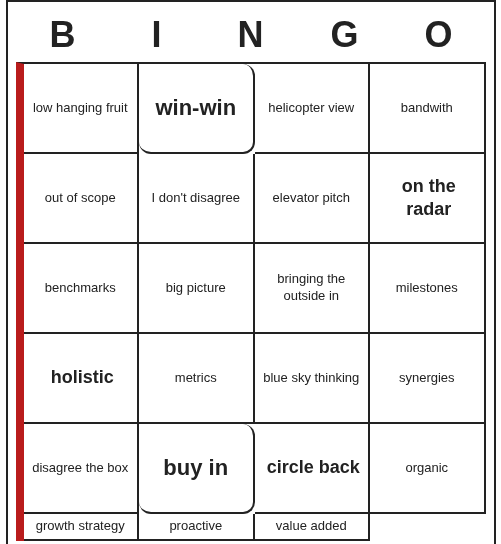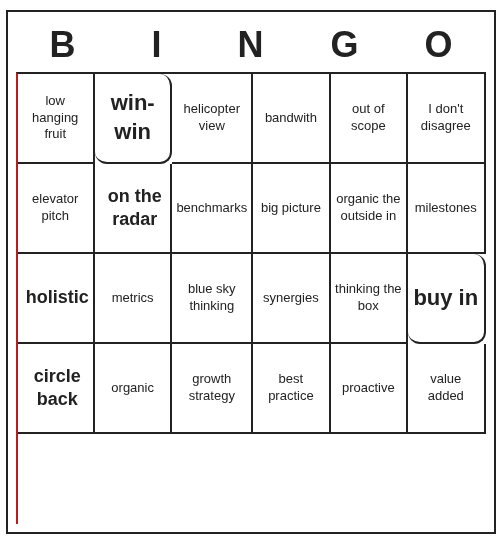--- a/index.html
+++ b/index.html
@@ -24,23 +24,23 @@
       margin-bottom: 2px;
     }
     .bingo-header-cell {
       font-size: 36px;
       font-weight: bold;
       padding: 4px 0;
       color: #222;
     }
     .bingo-grid {
       display: grid;
-      grid-template-columns: repeat(6, 1fr);
+      grid-template-columns: repeat(4, 1fr);
       grid-template-rows: repeat(5, 90px);
-      border-left: 2px solid #b91c1c;
+      border-left: 8px solid #b91c1c;
       border-top: 2px solid #222;
     }
     .bingo-cell {
       border-right: 2px solid #222;
       border-bottom: 2px solid #222;
       display: flex;
       align-items: center;
       justify-content: center;
       text-align: center;
       padding: 4px;
@@ -74,28 +74,27 @@
   <div class="bingo-cell">low hanging fruit</div>
       <div class="bingo-cell large-text">win-win</div>
       <div class="bingo-cell">helicopter view</div>
       <div class="bingo-cell">bandwith</div>
       <div class="bingo-cell">out of scope</div>
       <div class="bingo-cell">I don't disagree</div>
       <div class="bingo-cell">elevator pitch</div>
       <div class="bingo-cell medium-text">on the radar</div>
       <div class="bingo-cell">benchmarks</div>
       <div class="bingo-cell">big picture</div>
-      <div class="bingo-cell">organic the outside in</div>
+      <div class="bingo-cell">bringing the outside in</div>
       <div class="bingo-cell">milestones</div>
       <div class="bingo-cell medium-text">holistic</div>
       <div class="bingo-cell">metrics</div>
       <div class="bingo-cell">blue sky thinking</div>
       <div class="bingo-cell">synergies</div>
-      <div class="bingo-cell">thinking the box</div>
+      <div class="bingo-cell">disagree the box</div>
       <div class="bingo-cell large-text">buy in</div>
       <div class="bingo-cell medium-text">circle back</div>
       <div class="bingo-cell">organic</div>
       <div class="bingo-cell">growth strategy</div>
-      <div class="bingo-cell">best practice</div>
       <div class="bingo-cell">proactive</div>
       <div class="bingo-cell">value added</div>
     </div>
 </div>
 
 </body></html>

